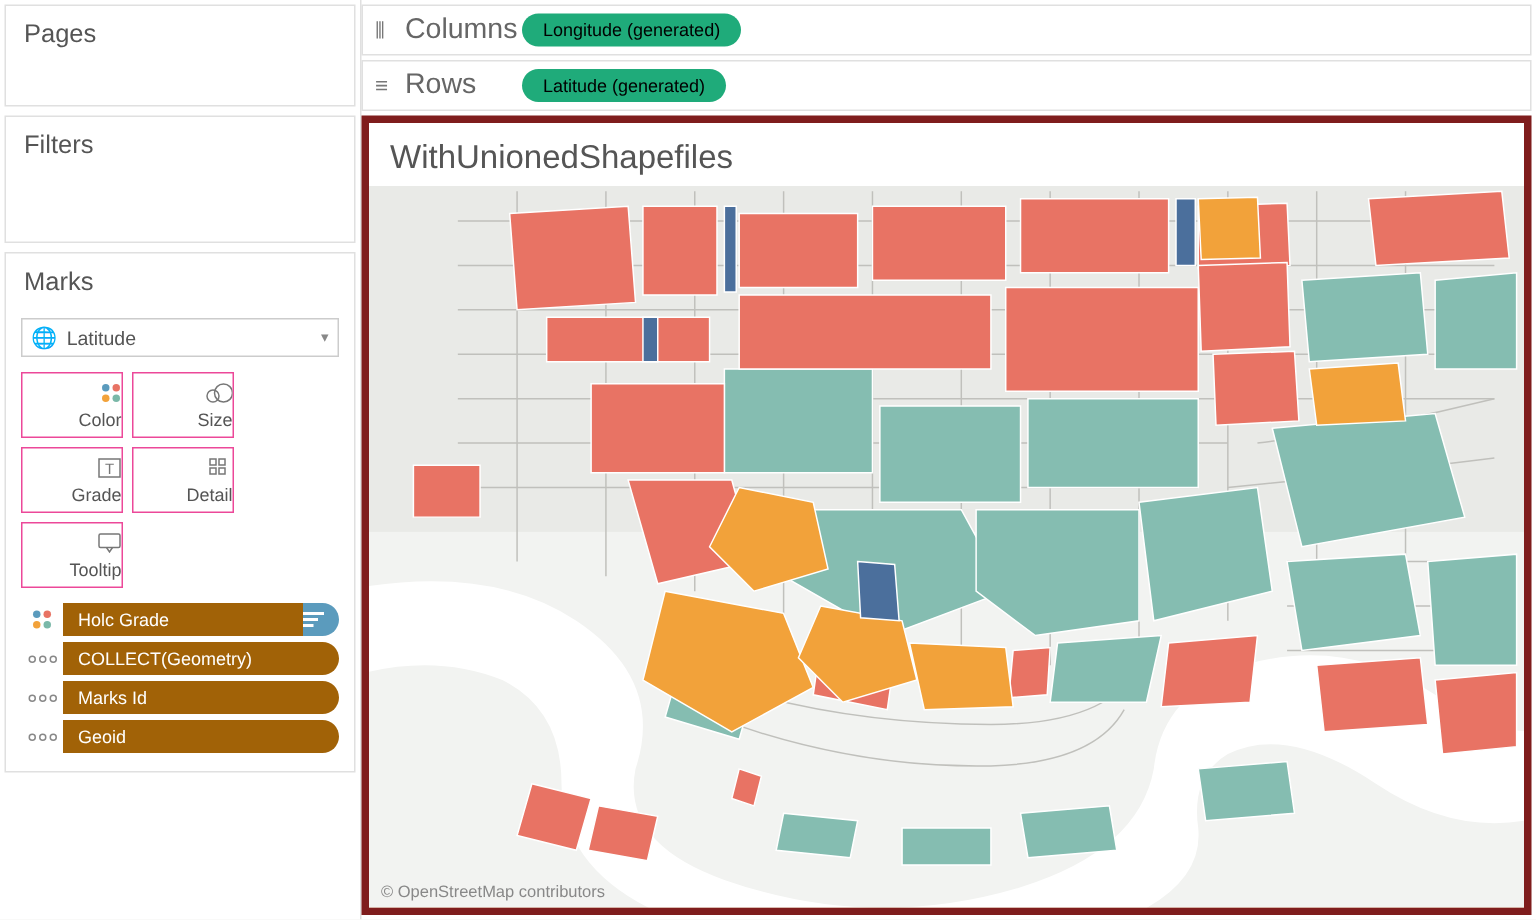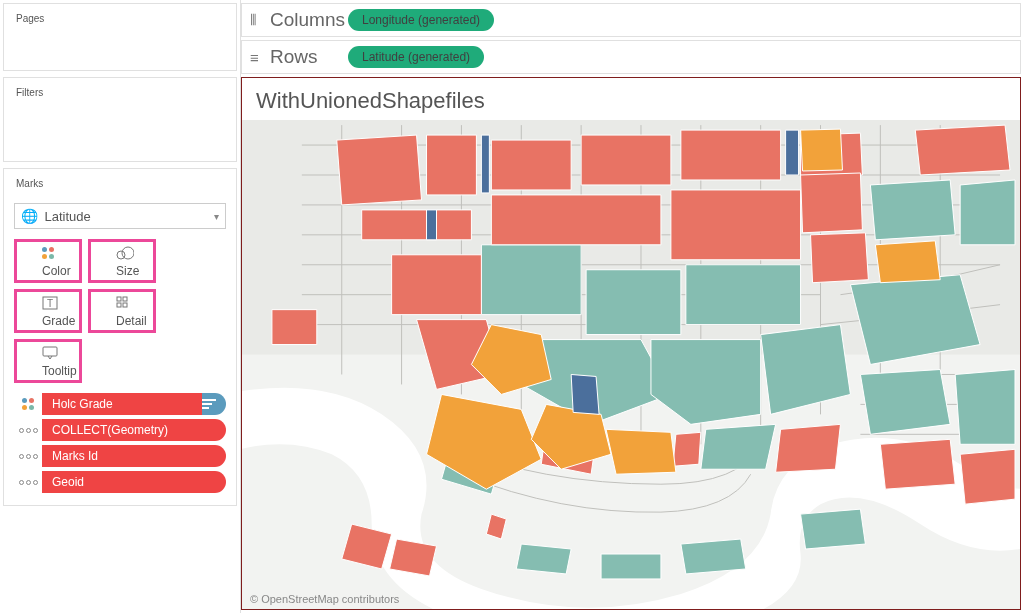--- a/index.html
+++ b/index.html
@@ -1,45 +1,45 @@
 <!DOCTYPE html>
 <html><head>
 <meta charset="utf-8">
 <style>
 * { box-sizing: border-box; margin: 0; padding: 0; }
 body { font-family: -apple-system, BlinkMacSystemFont, "Segoe UI", Arial, sans-serif; font-size: 12px; background: #fff; color: #333; width: 1024px; height: 613px; overflow: hidden; display: flex; }
 .left-col { width: 241px; display: flex; flex-direction: column; border-right: 1px solid #e0e0e0; }
 .right-col { flex: 1; display: flex; flex-direction: column; }
 
 .card { border: 1px solid #e0e0e0; margin: 3px 3px 3px 3px; background: #fff; }
-.card-header { padding: 9px 12px 8px; font-size: 10px; color: #555; }
+.card-header { padding: 9px 12px 8px; font-size: 17px; color: #555; }
 .pages-card { height: 68px; }
 .filters-card { height: 85px; }
 .marks-card { flex: 0 0 auto; padding-bottom: 12px; }
 
 .marks-dropdown { margin: 6px 10px 10px; border: 1px solid #ccc; display: flex; align-items: center; height: 26px; padding: 0 6px; font-size: 13px; color: #555; cursor: pointer; }
 .marks-dropdown .globe { margin-right: 6px; color: #888; font-size: 14px; }
 .marks-dropdown .caret { margin-left: auto; color: #888; font-size: 10px; }
 
 .marks-grid { display: flex; flex-wrap: wrap; gap: 6px; padding: 0 10px 6px; }
-.marks-btn { width: 68px; height: 44px; border: 3px solid #ec4899; display: flex; flex-direction: column; align-items: flex-start; justify-content: center; gap: 2px; font-size: 12px; color: #555; cursor: pointer; background: #fff; padding-left: 25px; }
+.marks-btn { width: 68px; height: 44px; border: 1px solid #ec4899; display: flex; flex-direction: column; align-items: flex-end; justify-content: center; gap: 2px; font-size: 12px; color: #555; cursor: pointer; background: #fff; }
 .marks-btn .ico { font-size: 16px; color: #666; height: 18px; display: flex; align-items: center; }
 
 .mark-pills { padding: 4px 10px 0; display: flex; flex-direction: column; gap: 4px; }
 .mark-pill { display: flex; align-items: center; height: 22px; border-radius: 11px; font-size: 12px; color: #fff; overflow: hidden; }
 .mark-pill .pill-ico { width: 28px; display: flex; align-items: center; justify-content: center; font-size: 13px; color: #666; background: #fff; height: 100%; }
-.mark-pill .pill-label { flex: 1; background: #ef4444; height: 100%; display: flex; align-items: center; padding: 0 10px; }
+.mark-pill .pill-label { flex: 1; background: #a16207; height: 100%; display: flex; align-items: center; padding: 0 10px; }
 .mark-pill .pill-extra { background: #5b9bbd; height: 100%; display: flex; align-items: center; padding-right: 10px; color: #fff; }
 
 .shelf-row { display: flex; align-items: center; border: 1px solid #e0e0e0; margin: 3px 3px 0 0; height: 34px; padding: 0 8px; }
 .shelf-row .shelf-ico { width: 20px; color: #777; font-size: 15px; }
 .shelf-row .shelf-title { width: 78px; font-size: 19px; color: #666; }
-.green-pill { background: #1fab7a; color: #404040; border-radius: 12px; height: 22px; display: flex; align-items: center; padding: 0 14px; font-size: 12px; }
-
-.viz-card { flex: 1; border: 1px solid #7f1d1d; margin: 3px 3px 3px 0; display: flex; flex-direction: column; position: relative; overflow: hidden; }
+.green-pill { background: #1fab7a; color: #000000; border-radius: 12px; height: 22px; display: flex; align-items: center; padding: 0 14px; font-size: 12px; }
+
+.viz-card { flex: 1; border: 5px solid #7f1d1d; margin: 3px 3px 3px 0; display: flex; flex-direction: column; position: relative; overflow: hidden; }
 .viz-title { font-size: 22px; font-weight: 300; color: #555; padding: 10px 14px 6px; }
 .map-area { flex: 1; position: relative; background: #fef9c3; overflow: hidden; }
 .attribution { position: absolute; left: 8px; bottom: 4px; font-size: 11px; color: #888; z-index: 50; }
 
 svg.map { width: 100%; height: 100%; display: block; }
 
 .four-dots { display: inline-grid; grid-template-columns: 6px 6px; grid-template-rows: 6px 6px; gap: 1px; }
 .four-dots span { width: 5px; height: 5px; border-radius: 50%; }
 .d1{background:#5b9bbd}.d2{background:#e87364}.d3{background:#f2a23a}.d4{background:#7ab8a8}
 .three-dots { display: inline-flex; gap: 2px; }

